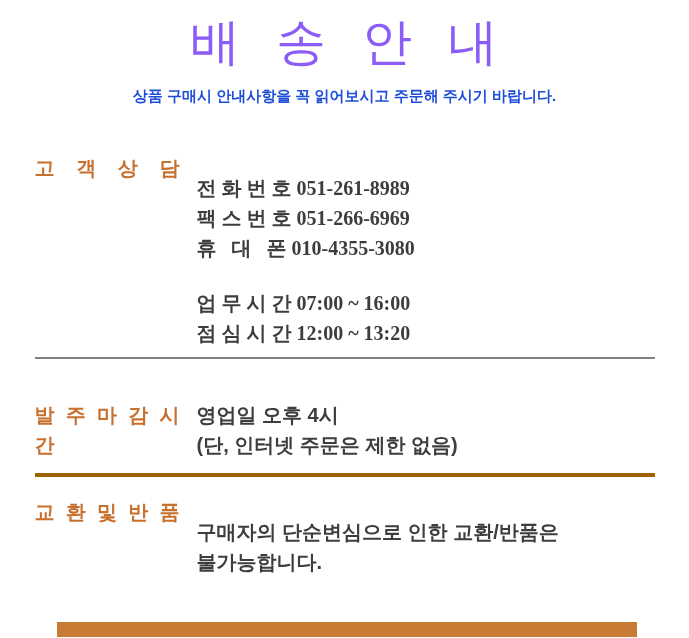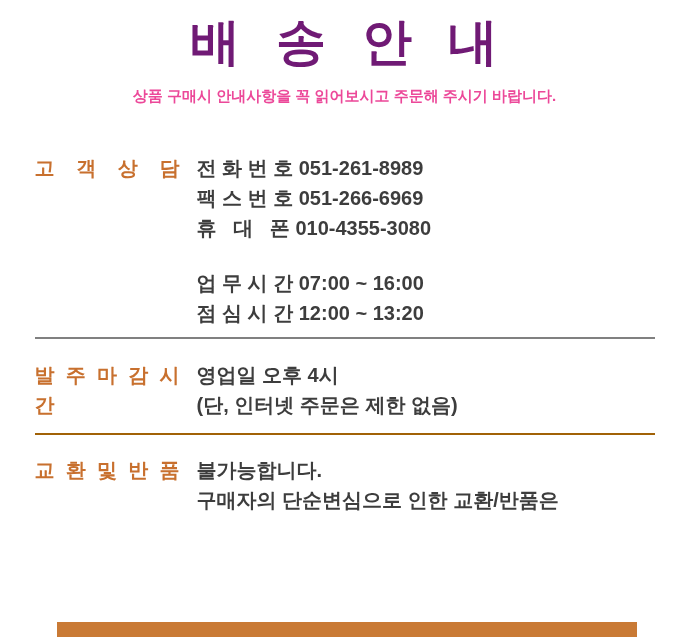--- a/index.html
+++ b/index.html
@@ -8,33 +8,33 @@
     height: 638px;
     background: #ffffff;
     font-family: "Liberation Sans", "DejaVu Sans", sans-serif;
     position: relative;
     overflow: hidden;
   }
   .page-title {
     margin-top: 12px;
     text-align: center;
     font-size: 50px;
-    font-weight: bold;
-    color: #701a75;
+    font-weight: normal;
+    color: #8b5cf6;
     letter-spacing: 1px;
     word-spacing: 20px;
     line-height: 60px;
     white-space: pre-wrap;
   }
   .page-subtitle {
     margin-top: 13px;
     text-align: center;
     font-size: 15px;
     font-weight: bold;
-    color: #ec4899;
+    color: #1d4ed8;
     line-height: 22px;
   }
   .sections {
     width: 620px;
     margin: 46px auto 0 auto;
   }
   .section {
     display: flex;
     align-items: flex-start;
     gap: 17px;
@@ -43,37 +43,38 @@
     flex: 0 0 145px;
     width: 145px;
     font-size: 20px;
     font-weight: bold;
     color: #c8702e;
     line-height: 30px;
     text-align: justify;
     text-align-last: justify;
     white-space: pre-wrap;
   }
-  .section-body { flex: 1 1 auto; }
+  .section-body { flex: 1 1 auto; margin-top: 20px; }
   .line {
     font-size: 20px;
     font-weight: bold;
     color: #3d3d3d;
     line-height: 30px;
     white-space: pre-wrap;
   }
   .line:empty { height: 25px; }
-  .section-1 { padding-bottom: 9px; }
+  .section-1 { padding-bottom: 9px; font-family: Liberation Serif, serif; }
   .section-2 {
     border-top: 2px solid #808080;
     padding-top: 21px;
     padding-bottom: 13px;
+    align-items: flex-end;
   }
   .section-3 {
-    border-top: 2px solid #a16207;
+    border-top: 4px solid #a16207;
     padding-top: 20px;
   }
   .bottom-bar {
     position: absolute;
     left: 57px;
     bottom: 1px;
     width: 580px;
     height: 15px;
     background: #c97a35;
   }
@@ -102,20 +103,20 @@
     <div class="section-label">발 주 마 감 시 간</div>
     <div class="section-body">
         <div class="line">영업일 오후 4시</div>
         <div class="line">(단, 인터넷 주문은 제한 없음)</div>
       </div>
   </div>
 
   <div class="section section-3">
     <div class="section-label">교 환 및 반 품</div>
     <div class="section-body">
+        <div class="line">구매자의 단순변심으로 인한 교환/반품은</div>
         <div class="line">불가능합니다.</div>
-        <div class="line">구매자의 단순변심으로 인한 교환/반품은</div>
       </div>
   </div>
 
 </div>
 
 <div class="bottom-bar"></div>
 
 </body></html>

